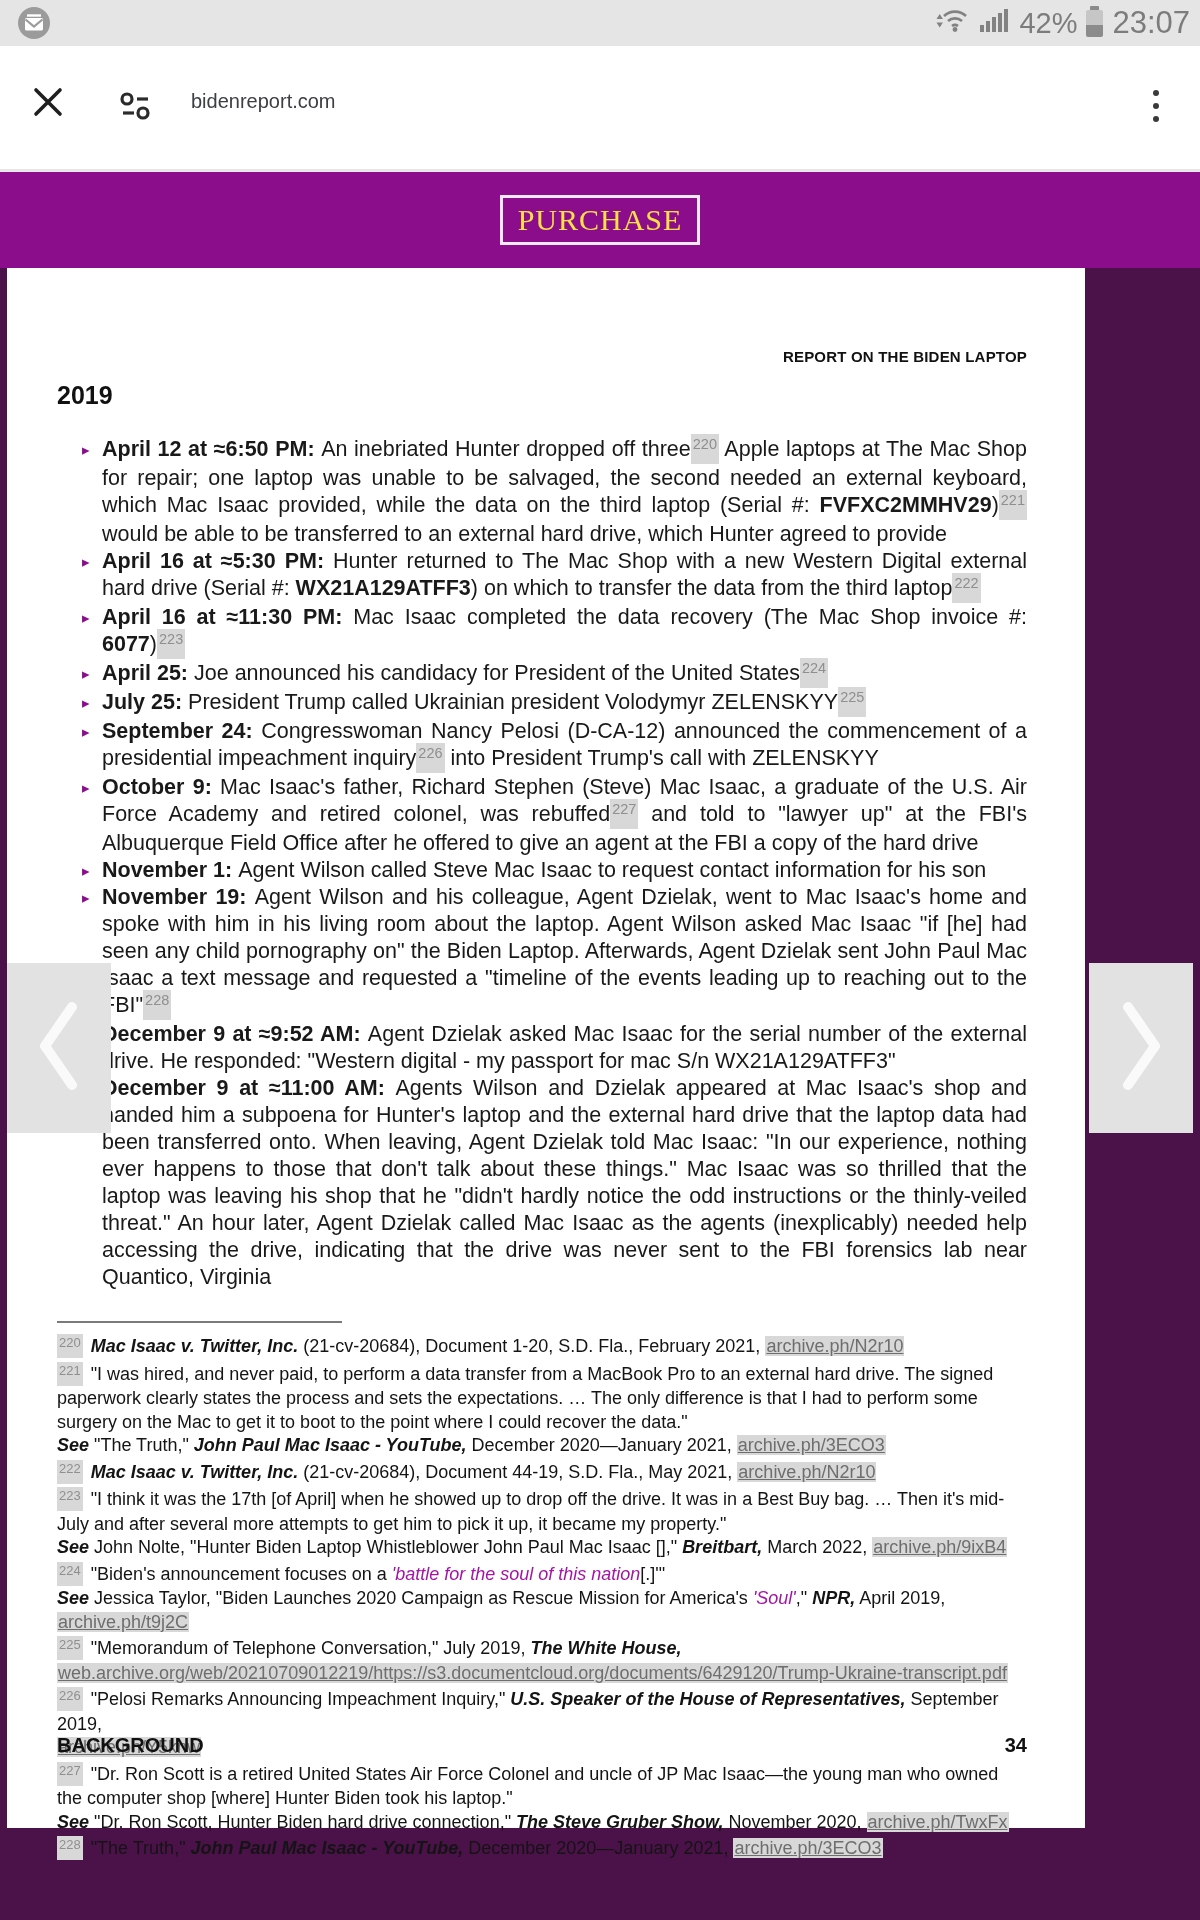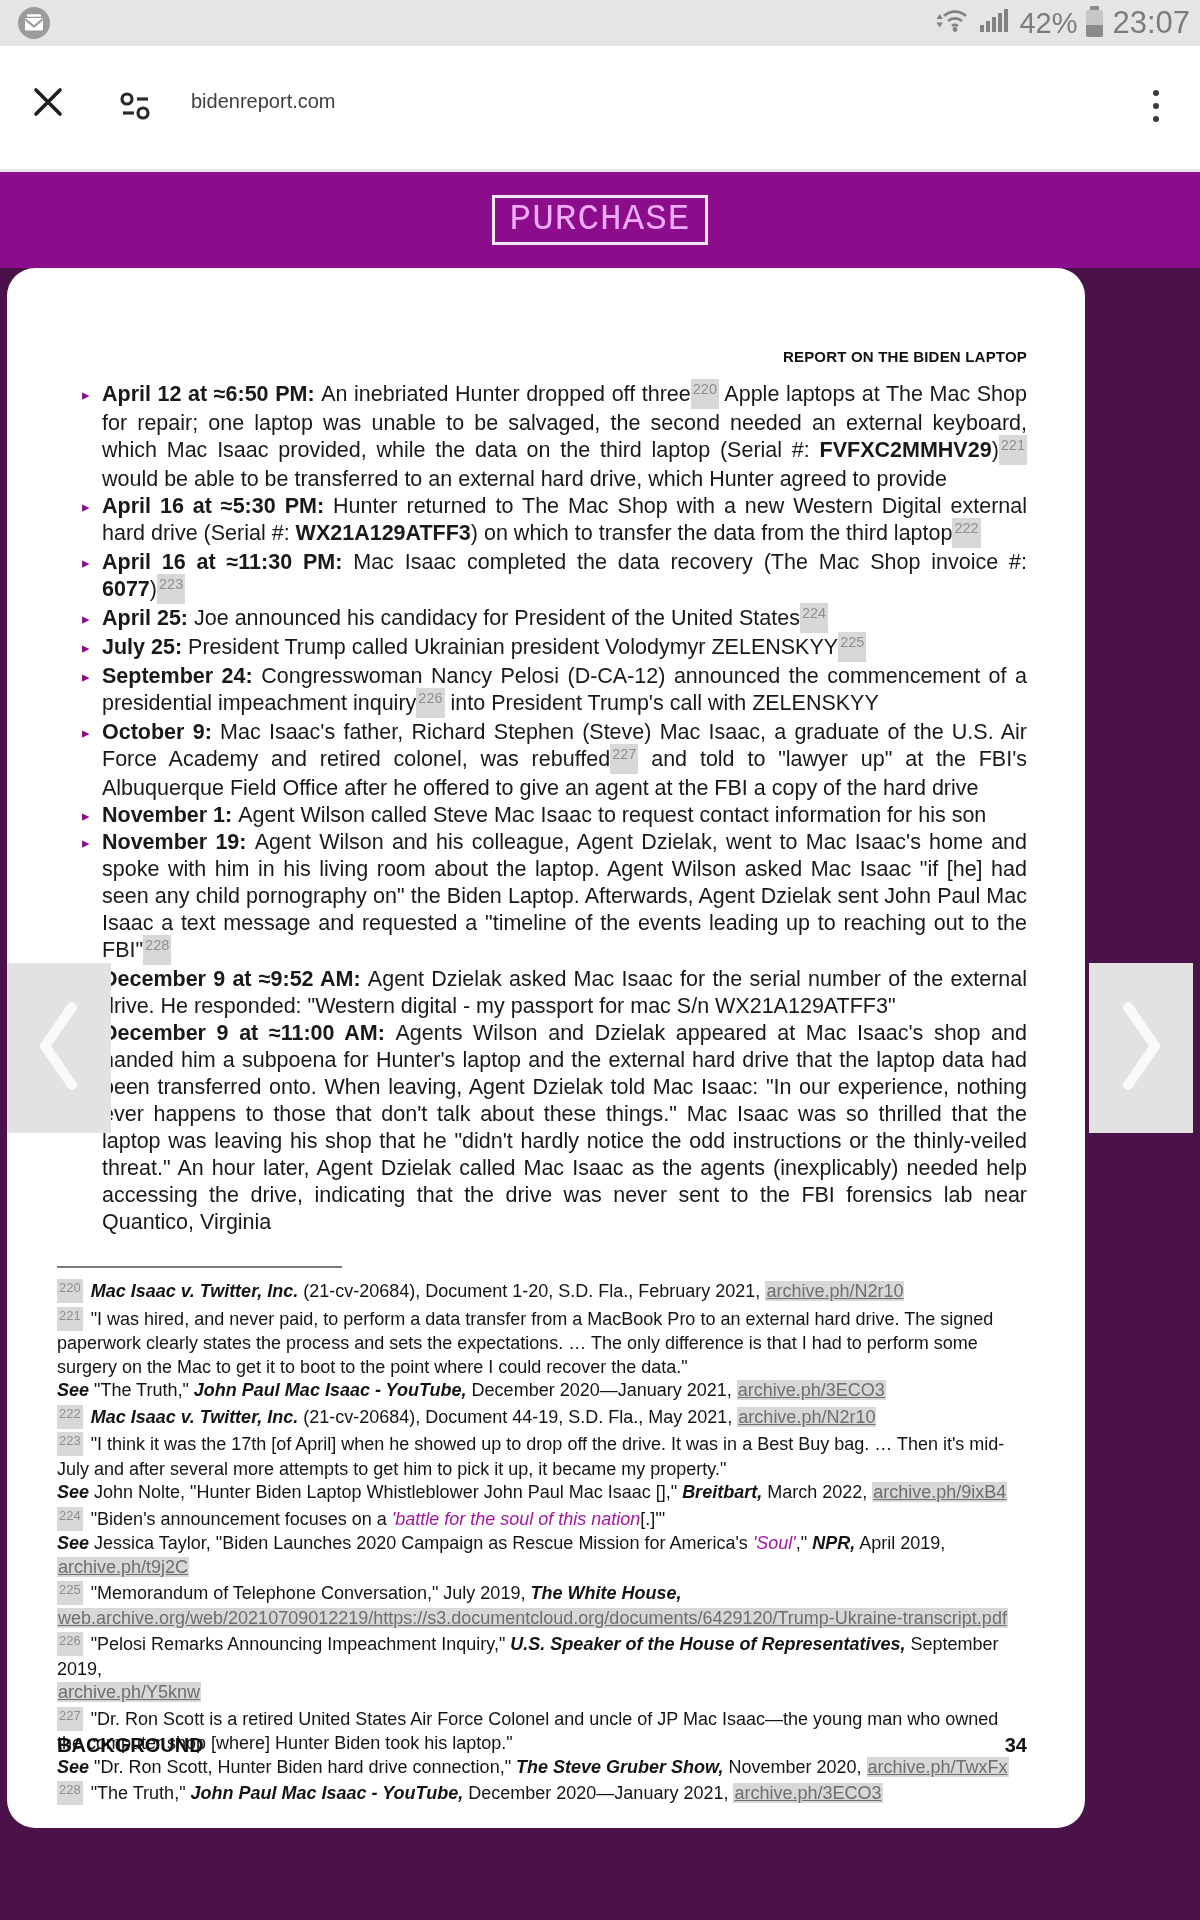--- a/index.html
+++ b/index.html
@@ -24,27 +24,27 @@
   .titles{position:absolute;left:191px;top:30px;right:90px;}
   .page-title{font-size:29px;color:#202124;line-height:34px;white-space:nowrap;overflow:hidden;}
   .page-url{font-size:20px;color:#3c4043;line-height:26px;margin-top:12px;}
   .btn-menu{position:absolute;right:22px;top:36px;width:44px;height:48px;display:flex;align-items:center;justify-content:center;}
   .kebab{display:flex;flex-direction:column;gap:7px;}
   .kebab i{width:6px;height:6px;border-radius:50%;background:#3a3a3a;}
 
   
   .banner{position:absolute;top:169px;left:0;right:0;height:99px;background:var(--banner,#8b0d8b);
     border-top:3px solid #e9e6e9;box-sizing:border-box;display:flex;align-items:center;justify-content:center;}
-  .purchase-btn{border:3px solid #f4e9f4;color:#f0abfc;background:transparent;
-    font-family:Liberation Mono, monospace;font-size:36px;letter-spacing:1px;
+  .purchase-btn{border:3px solid #f4e9f4;color:#fde047;background:transparent;
+    font-family:Liberation Serif, serif;font-size:30px;letter-spacing:1px;
     padding:5px 15px;line-height:34px;}
 
   
   .backdrop{position:absolute;top:268px;left:0;right:0;bottom:0;background:var(--backdrop,#4a1249);}
-  .doc-page{position:absolute;top:268px;left:7px;width:1078px;height:1560px;background:#fff;border-radius:28px;}
+  .doc-page{position:absolute;top:268px;left:7px;width:1078px;height:1560px;background:#fff;}
   .doc-content{padding:80px 58px 0 50px;box-sizing:border-box;color:#191919;}
   .report-header{text-align:right;font-size:15px;font-weight:bold;color:#111;letter-spacing:.2px;margin-bottom:16px;}
   .year-heading{font-size:25px;font-weight:bold;color:#111;margin-bottom:26px;}
 
   
   .tl-item{display:flex;}
   .tl-marker{width:45px;box-sizing:border-box;padding-left:25px;color:var(--bullet,#8b0d8b);
     font-size:15px;line-height:27px;flex:none;}
   .tl-text{flex:1;font-size:21.5px;line-height:27px;text-align:justify;}
   .sb{font-weight:bold;}
@@ -148,20 +148,21 @@
   </div>
 
   <div class="banner">
     <button class="purchase-btn">PURCHASE</button>
   </div>
 
   <div class="backdrop"></div>
   <div class="doc-page">
     <div class="doc-content">
       <div class="report-header">REPORT ON THE BIDEN LAPTOP</div>
+      <div class="year-heading">2019</div>
       <div>
           <div class="tl-item">
             <span class="tl-marker">▸</span>
             <div class="tl-text"><span class="sb">April 12 at ≈6:50 PM: </span><span>An inebriated Hunter dropped off three</span><span class="ssup">220</span><span> Apple laptops at The Mac Shop for repair; one laptop was unable to be salvaged, the second needed an external keyboard, which Mac Isaac provided, while the data on the third laptop (Serial #: </span><span class="sb">FVFXC2MMHV29</span><span>)</span><span class="ssup">221</span><span> would be able to be transferred to an external hard drive, which Hunter agreed to provide</span></div>
           </div>
           <div class="tl-item">
             <span class="tl-marker">▸</span>
             <div class="tl-text"><span class="sb">April 16 at ≈5:30 PM: </span><span>Hunter returned to The Mac Shop with a new Western Digital external hard drive (Serial #: </span><span class="sb">WX21A129ATFF3</span><span>) on which to transfer the data from the third laptop</span><span class="ssup">222</span></div>
           </div>
           <div class="tl-item">

